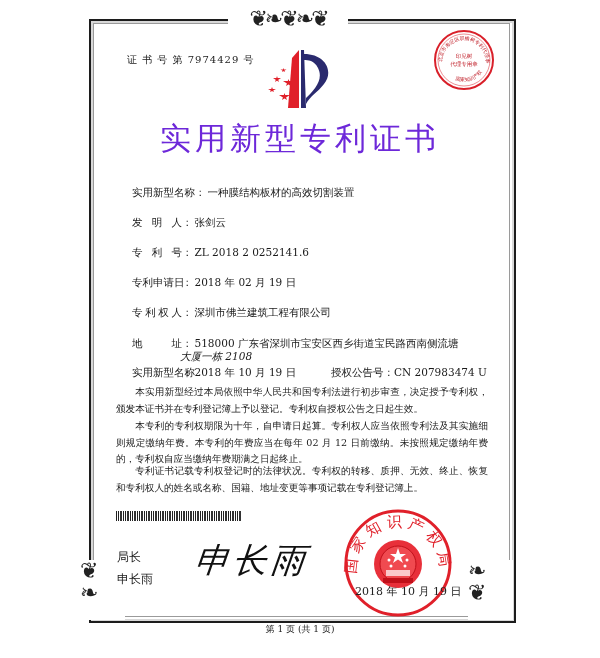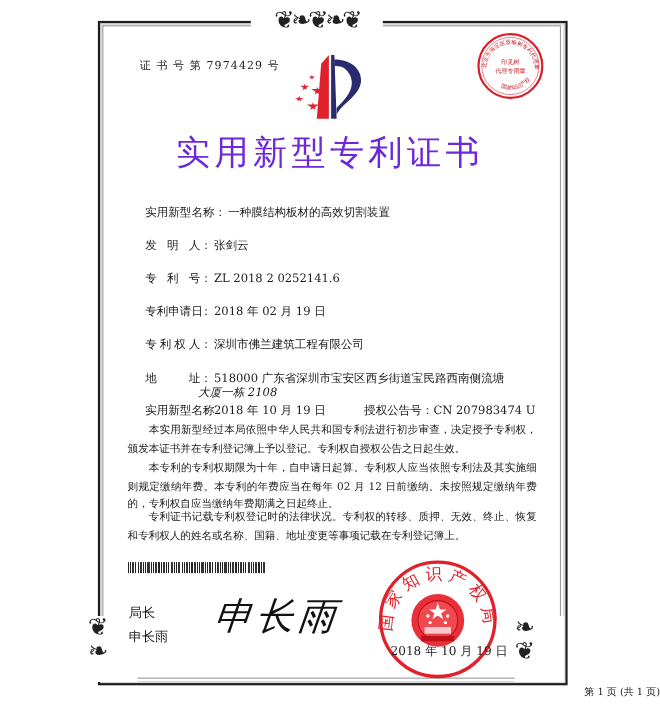--- a/index.html
+++ b/index.html
@@ -33,21 +33,21 @@
 
     .barcode { position: absolute; left: 116px; top: 511px; width: 125px; height: 10px;
                background: repeating-linear-gradient(90deg, #222 0 1px, #fff 1px 2px, #222 2px 3px, #fff 3px 4px, #333 4px 6px, #fff 6px 7px); }
     .director-title { position: absolute; left: 117px; top: 549px; font-family: "DejaVu Sans", "Liberation Sans", sans-serif; font-size: 12px; }
     .director-name { position: absolute; left: 117px; top: 571px; font-family: "DejaVu Sans", "Liberation Sans", sans-serif; font-size: 12px; }
     .signature { position: absolute; left: 195px; top: 538px; font-size: 34px; font-style: italic;
                  font-family: "DejaVu Serif", serif; color: #111; letter-spacing: 4px; transform: skewX(-6deg); }
 
     .seal-bottom { position: absolute; left: 343px; top: 508px; width: 110px; height: 110px; }
     .seal-date { position: absolute; left: 355px; top: 584px; font-size: 11px; color: #222; white-space: nowrap; }
-    .page-no { position: absolute; left: 0; width: 600px; top: 623px; text-align: right; font-size: 9px; }
+    .page-no { position: absolute; left: 0; width: 600px; top: 623px; text-align: center; font-size: 9px; }
   </style>
 </head>
 <body>
 
 <div class="frame-outer"></div>
 <div class="frame-inner"></div>
 
 <div class="ornament orn-top">❦❧❦❧❦</div>
 <div class="ornament orn-bl">❦<br>❧</div>
 <div class="ornament orn-br">❧<br>❦</div>

